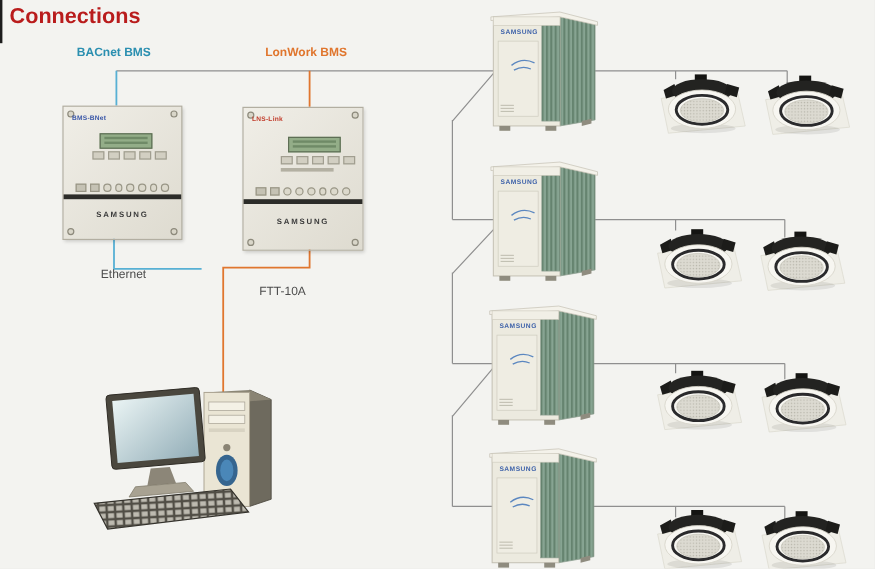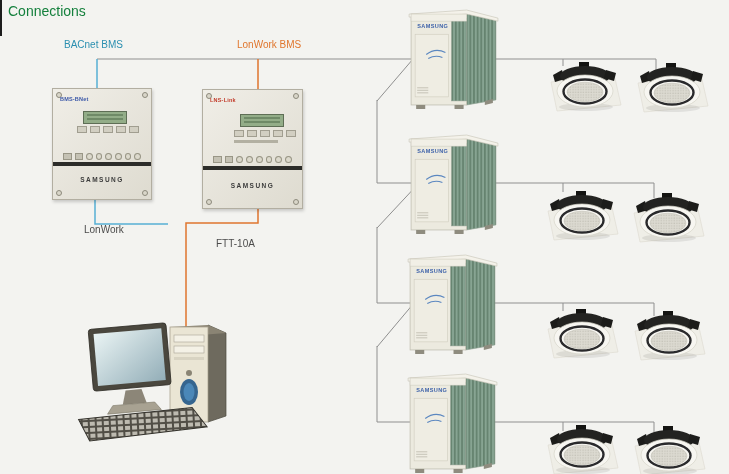--- a/index.html
+++ b/index.html
@@ -1,25 +1,25 @@
 <!DOCTYPE html>
 <html><head>
 <meta charset="utf-8">
 <style>
   html,body{margin:0;padding:0;}
   body{font-family:"Liberation Sans",sans-serif;background:#e8e8e6;}
   .stage{position:relative;width:729px;height:474px;background:#f3f3f0;overflow:hidden;}
   svg text{font-family:"Liberation Sans",sans-serif;}
 
-  .title{position:absolute;left:8px;top:3px;font-size:14px;font-weight:normal;color:#15803d;}
+  .title{position:absolute;left:8px;top:3px;font-size:18px;font-weight:bold;color:#b91c1c;}
   .left-mark{position:absolute;left:0;top:0;width:2px;height:36px;background:#1c1c1c;}
 
-  .bus-label{position:absolute;font-size:10px;font-weight:normal;}
+  .bus-label{position:absolute;font-size:10px;font-weight:bold;}
   .bacnet-label{left:64px;top:39px;color:#2b8fb0;}
-  .lonworks-label{left:237px;top:39px;color:#e0762e;}
+  .lonworks-label{left:221px;top:39px;color:#e0762e;}
   .cable-label{position:absolute;font-size:10px;color:#4c4c4c;}
   .ethernet-label{left:84px;top:224px;}
   .ftt-label{left:216px;top:238px;}
 
   .lines-layer{position:absolute;left:0;top:0;}
 
   
   .gateway{position:absolute;background:linear-gradient(135deg,#f0eee7,#dedbd0);
            border:1px solid #b2aea1;box-shadow:1px 2px 3px rgba(0,0,0,0.18);}
   .gw-left{left:52px;top:88px;width:98px;height:110px;}
@@ -177,21 +177,21 @@
         <i></i>
         <i></i>
         <i></i>
         <i></i>
         <i></i>
     </div>
     <div class="gw-stripe"></div>
     <div class="gw-brand">SAMSUNG</div>
   </div>
 
-  <div class="cable-label ethernet-label">LonWork</div>
+  <div class="cable-label ethernet-label">Ethernet</div>
   <div class="cable-label ftt-label">FTT-10A</div>
 
   <div class="computer">
     <svg viewBox="0 0 160 132" width="160" height="132">
       <defs>
         <linearGradient id="scrG" x1="0" y1="0" x2="1" y2="1">
           <stop offset="0" stop-color="#eaf4f4"></stop>
             <stop offset="1" stop-color="#93aeb8"></stop>
         </linearGradient>
         <pattern id="keysPat" width="7" height="6" patternUnits="userSpaceOnUse">

